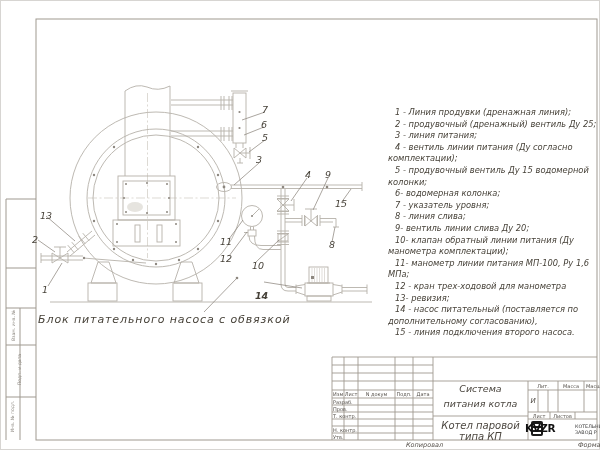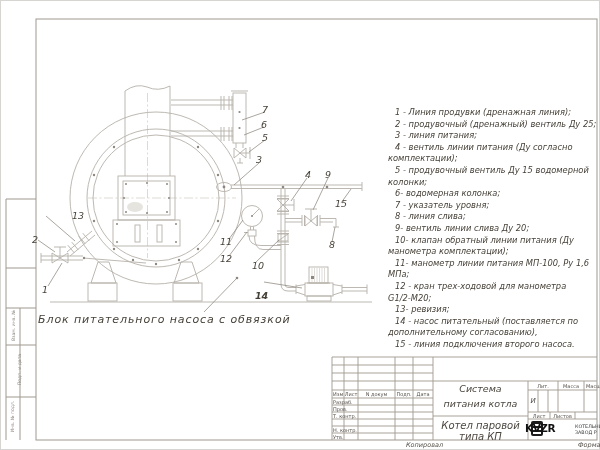--- a/index.html
+++ b/index.html
@@ -324,32 +324,31 @@
       <div class="lline cont">колонки;</div>
       <div class="lline">6- водомерная колонка;</div>
       <div class="lline">7 - указатель уровня;</div>
       <div class="lline">8 - линия слива;</div>
       <div class="lline">9- вентиль линии слива Ду 20;</div>
       <div class="lline">10- клапан обратный линии питания (Ду</div>
       <div class="lline cont">манометра комплектации);</div>
       <div class="lline">11- манометр линии питания МП-100, Ру 1,6</div>
       <div class="lline cont">МПа;</div>
       <div class="lline">12 - кран трех-ходовой для манометра</div>
-      <div class="lline cont">G1/2-М20;</div>
       <div class="lline">13- ревизия;</div>
       <div class="lline">14 - насос питательный (поставляется по</div>
       <div class="lline cont">дополнительному согласованию),</div>
       <div class="lline">15 - линия подключения второго насоса.</div>
     </div>
 
 <div>
 
 <span class="callout" style="left: 42px; top: 284px;">1</span>
       <span class="callout" style="left: 32px; top: 234px;">2</span>
-      <span class="callout" style="left: 40px; top: 210px; margin-left: 32px;">13</span>
+      <span class="callout" style="left: 40px; top: 210px;">13</span>
       <span class="callout" style="left: 256px; top: 154px;">3</span>
       <span class="callout" style="left: 305px; top: 169px;">4</span>
       <span class="callout" style="left: 262px; top: 132px;">5</span>
       <span class="callout" style="left: 261px; top: 119px;">6</span>
       <span class="callout" style="left: 262px; top: 104px;">7</span>
       <span class="callout" style="left: 329px; top: 239px;">8</span>
       <span class="callout" style="left: 325px; top: 169px;">9</span>
       <span class="callout" style="left: 252px; top: 260px; text-align: center;">10</span>
       <span class="callout" style="left: 220px; top: 236px;">11</span>
       <span class="callout" style="left: 220px; top: 253px; text-align: center;">12</span>

